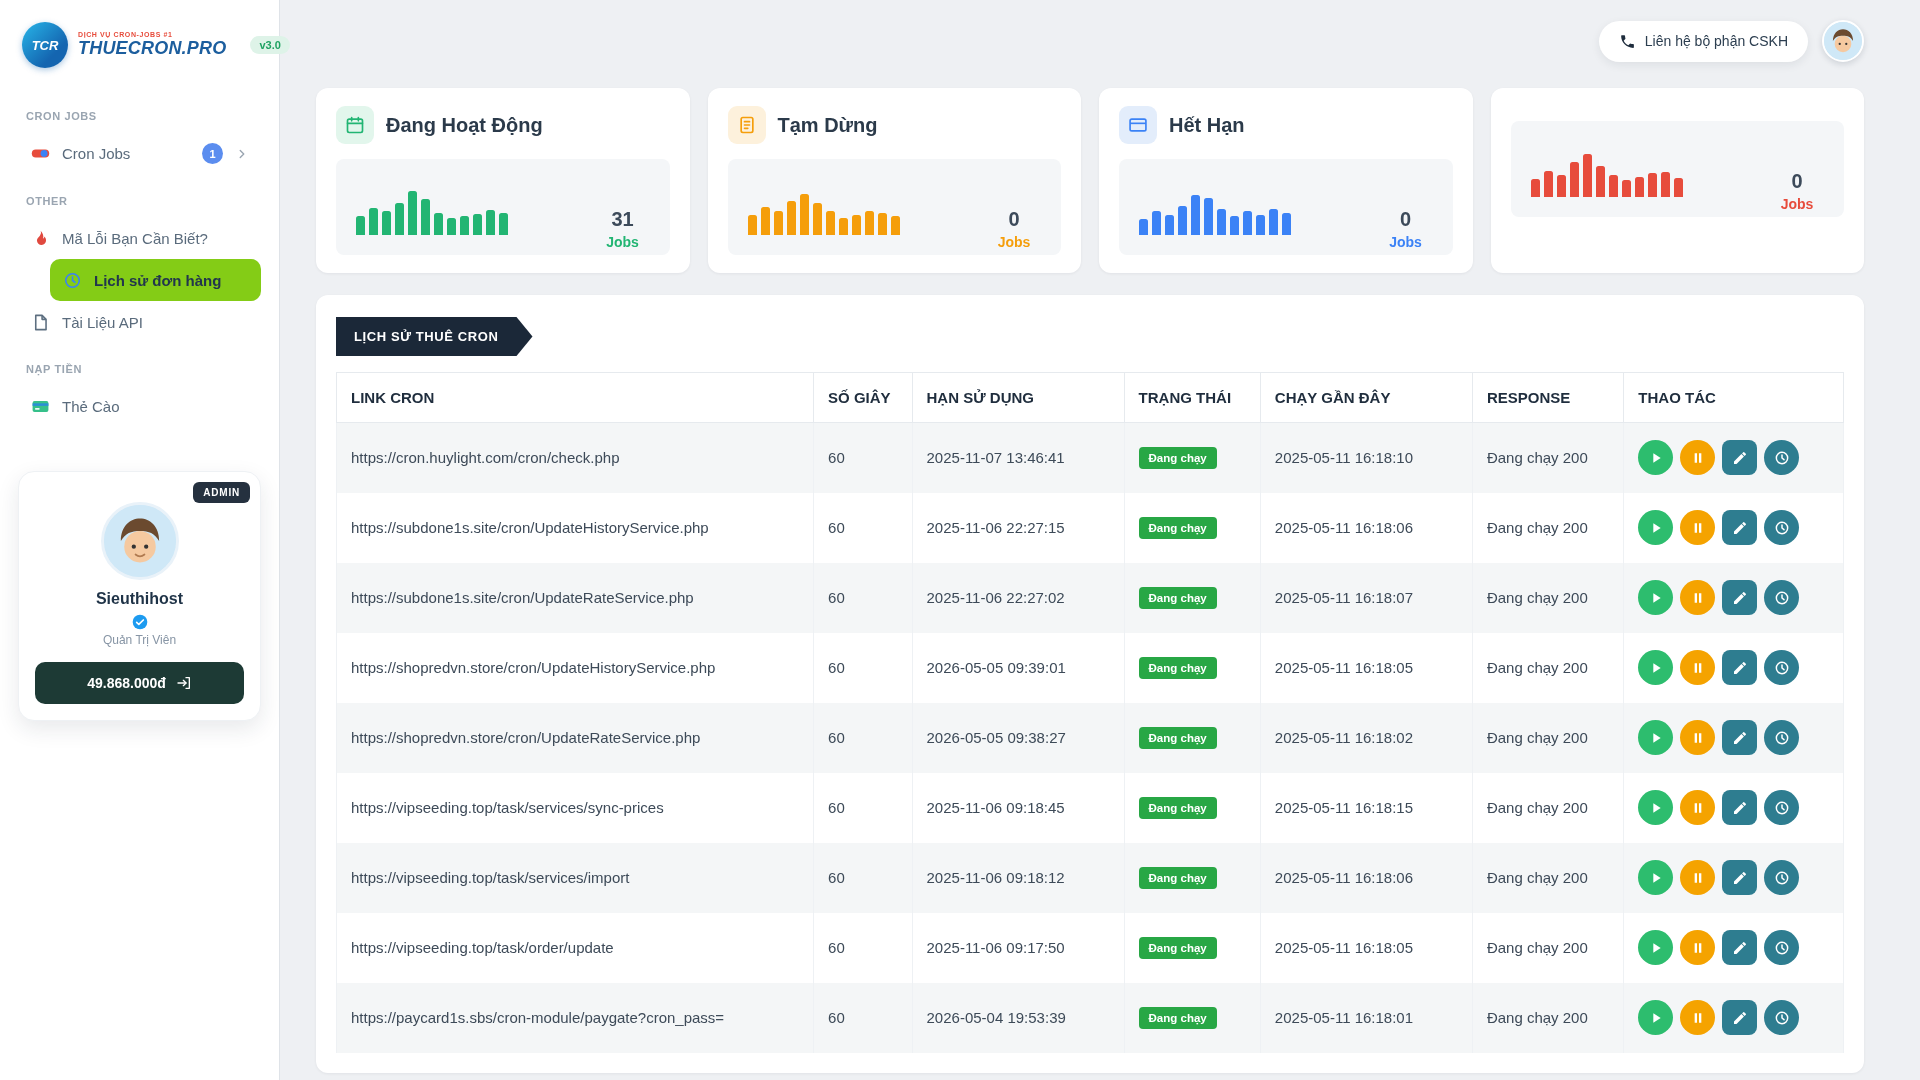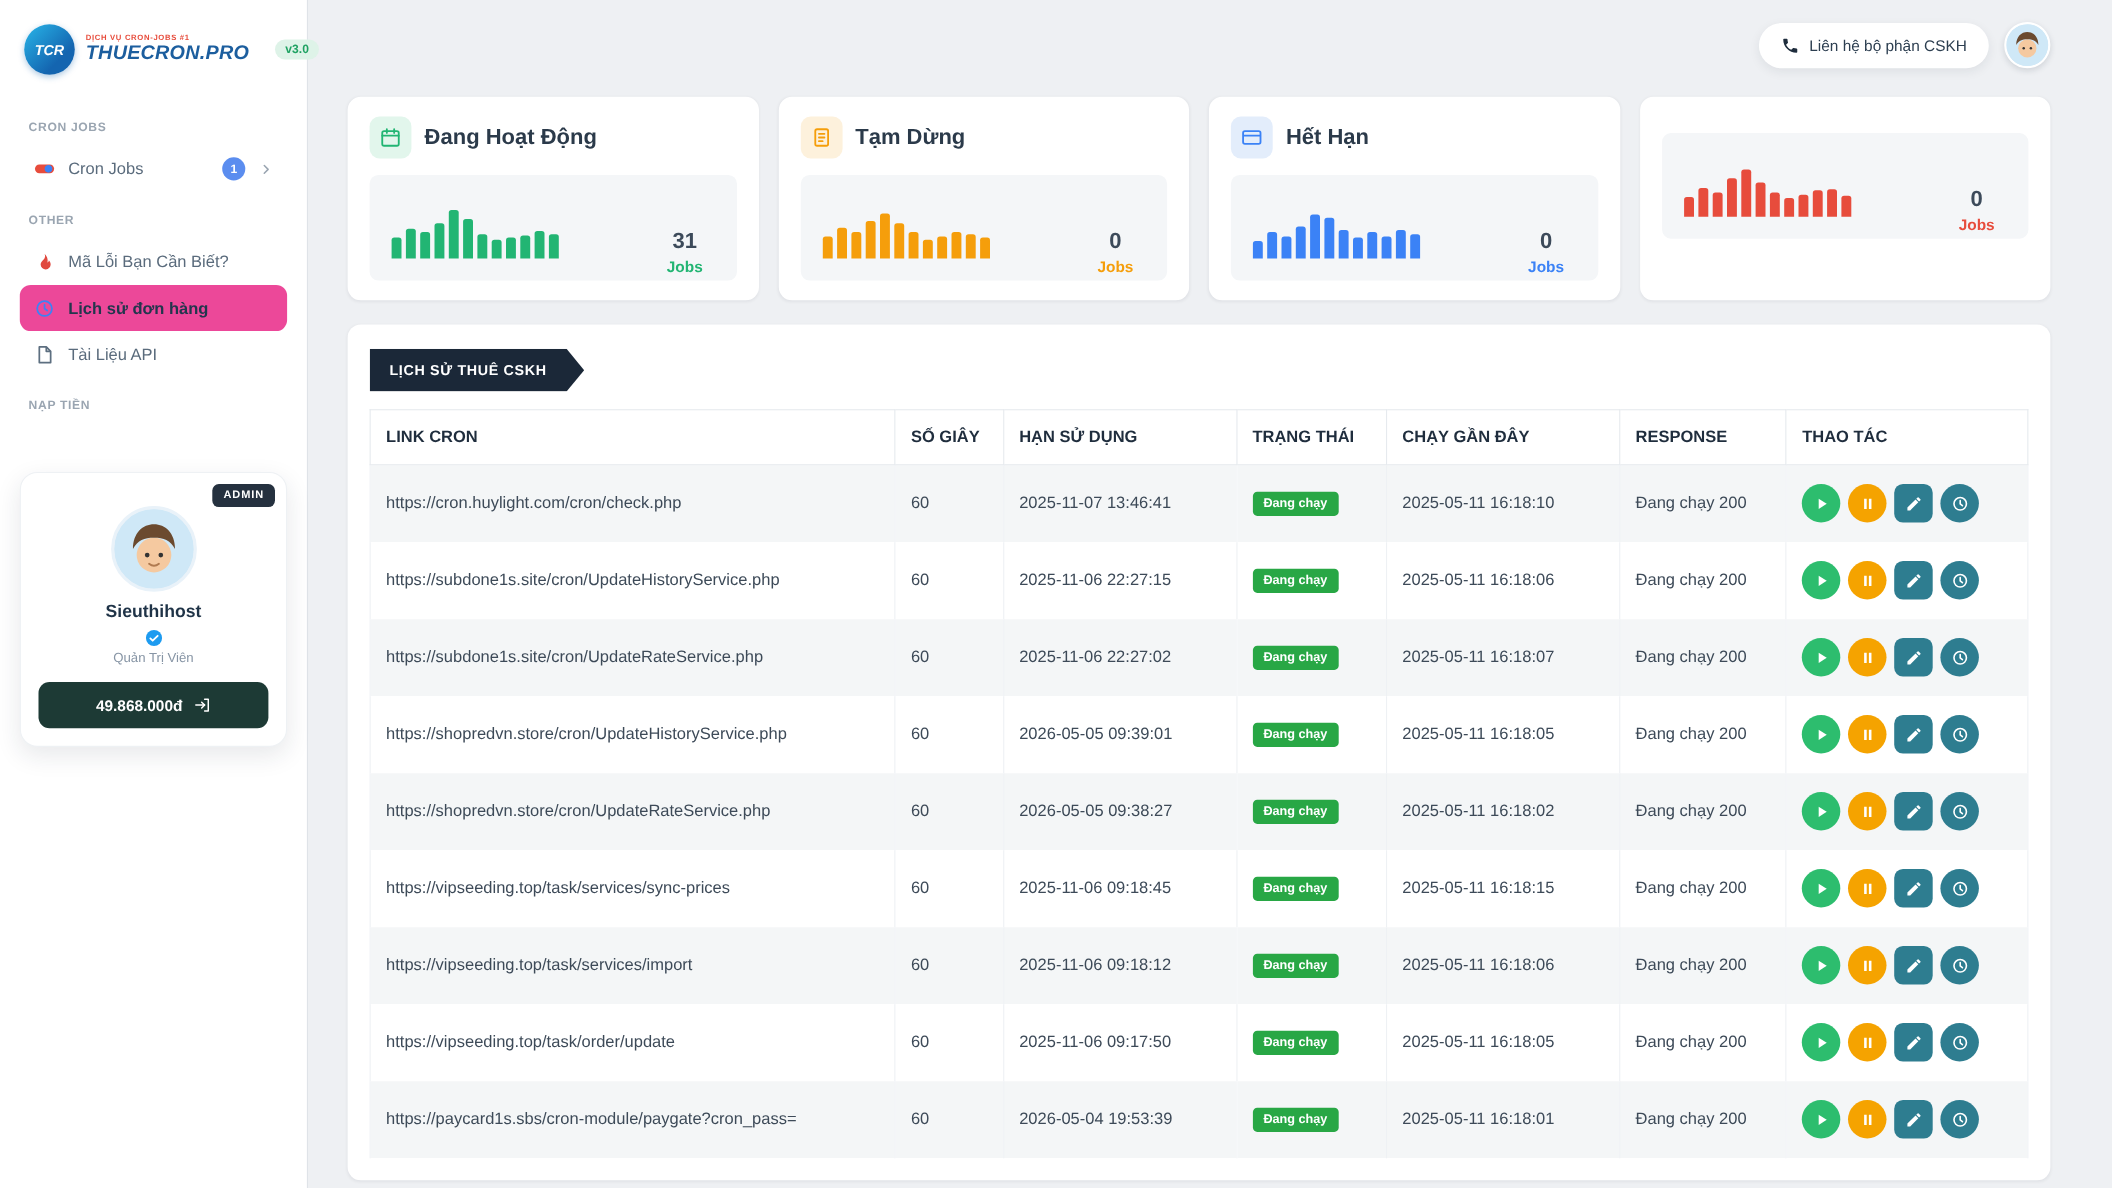--- a/index.html
+++ b/index.html
@@ -38,21 +38,21 @@
   .nav { margin-top:22px; }
   .nav-section-title {
     font-size:11px; font-weight:bold; color:#9aa5b1;
     letter-spacing:.6px; margin:20px 8px 10px;
   }
   .nav-item {
     display:flex; align-items:center; gap:12px;
     padding:11px 12px; border-radius:10px;
     font-size:15px; color:#5a6b7c; cursor:pointer;
   }
-  .nav-item.active { background:#ec4899; color:#22364d; font-weight:bold; }
+  .nav-item.active { background:#84cc16; color:#22364d; font-weight:bold;margin-left:32px; }
   .nav-icon { width:20px; height:20px; display:grid; place-items:center; flex:none; }
   .nav-icon svg { width:19px; height:19px; }
   .nav-badge {
     margin-left:auto; width:21px; height:21px; border-radius:50%;
     background:#5b8def; color:#fff; font-size:11px; font-weight:bold;
     display:grid; place-items:center;
   }
   .nav-chevron { color:#9aa5b1; display:grid; place-items:center; }
   .nav-chevron svg { width:14px; height:14px; }
 
@@ -219,20 +219,30 @@
       <div class="nav-item">
         <span class="nav-icon">
           <svg viewBox="0 0 24 24" fill="none" stroke="#5d6f80" stroke-width="2" stroke-linejoin="round">
             <path d="M6 3h8l5 5v13H6z"></path>
             <path d="M14 3v5h5"></path>
           </svg>
         </span>
         <span class="nav-label">Tài Liệu API</span>
       </div>
       <div class="nav-section-title">NẠP TIỀN</div>
+      <div class="nav-item">
+        <span class="nav-icon">
+          <svg viewBox="0 0 24 24">
+            <rect x="2" y="5" width="20" height="14" rx="2.5" fill="#36c08a"></rect>
+            <rect x="2" y="8" width="20" height="3.2" fill="#2b8ed6"></rect>
+            <rect x="5" y="14" width="6" height="2" rx="1" fill="#e9fbf3"></rect>
+          </svg>
+        </span>
+        <span class="nav-label">Thẻ Cào</span>
+      </div>
     </nav>
 
   <div class="admin-card">
     <span class="admin-badge">ADMIN</span>
     <div class="admin-avatar">
       <svg viewBox="0 0 64 64">
           <circle cx="32" cy="32" r="32" fill="#cfe8f7"></circle>
           <circle cx="32" cy="37" r="14" fill="#f5c9a0"></circle>
           <path d="M15 32c0-13 8-20 17-20s17 7 17 20c-4-7-9-9-17-9s-13 2-17 9z" fill="#6b4a2f"></path>
           <circle cx="26.5" cy="37" r="1.9" fill="#333"></circle>
@@ -392,21 +402,21 @@
           </div>
           <div class="stat-value-wrap">
             <div class="stat-value">0</div>
             <div class="stat-unit" style="color: rgb(231, 76, 60);">Jobs</div>
           </div>
         </div>
       </div>
     </section>
 
   <section class="table-card">
-    <div class="table-ribbon">LỊCH SỬ THUÊ CSKH</div>
+    <div class="table-ribbon">LỊCH SỬ THUÊ CRON</div>
     <table>
       <thead>
           <tr>
             <th>LINK CRON</th>
             <th>SỐ GIÂY</th>
             <th>HẠN SỬ DỤNG</th>
             <th>TRẠNG THÁI</th>
             <th>CHẠY GẦN ĐÂY</th>
             <th>RESPONSE</th>
             <th>THAO TÁC</th>

